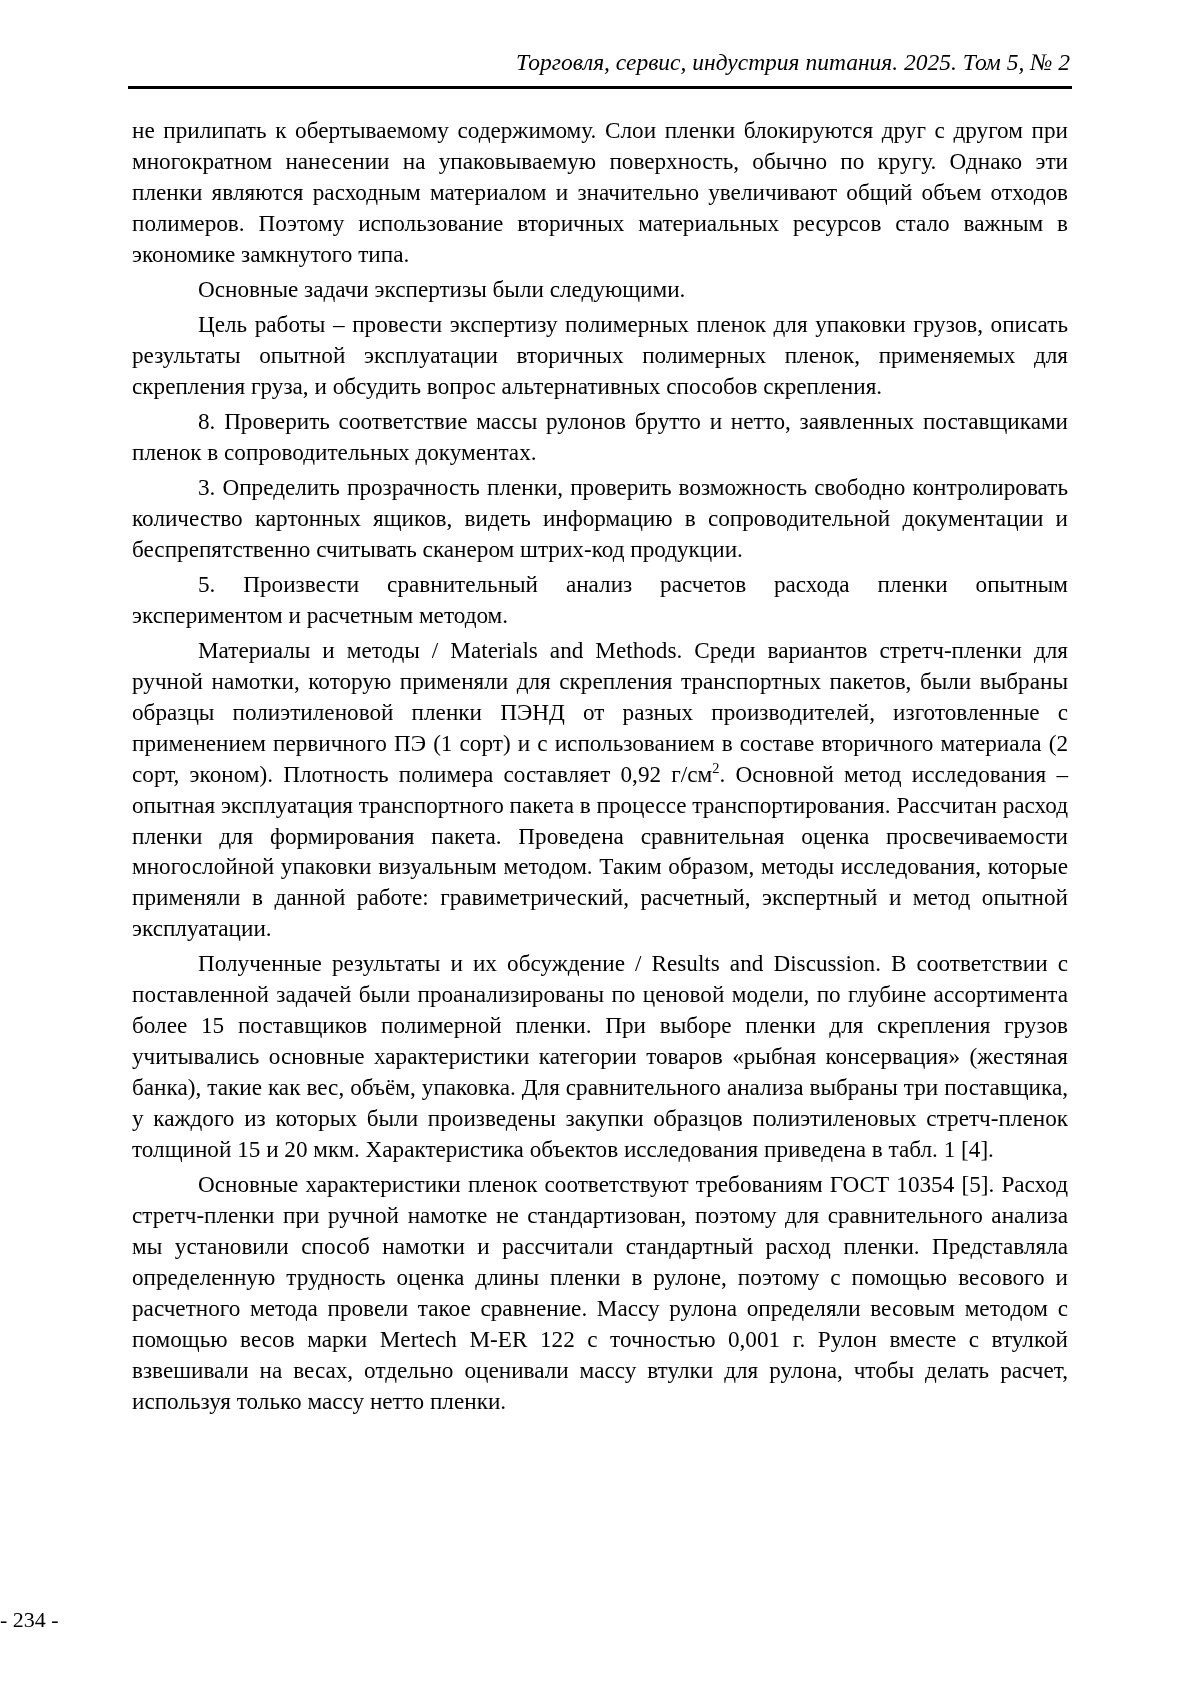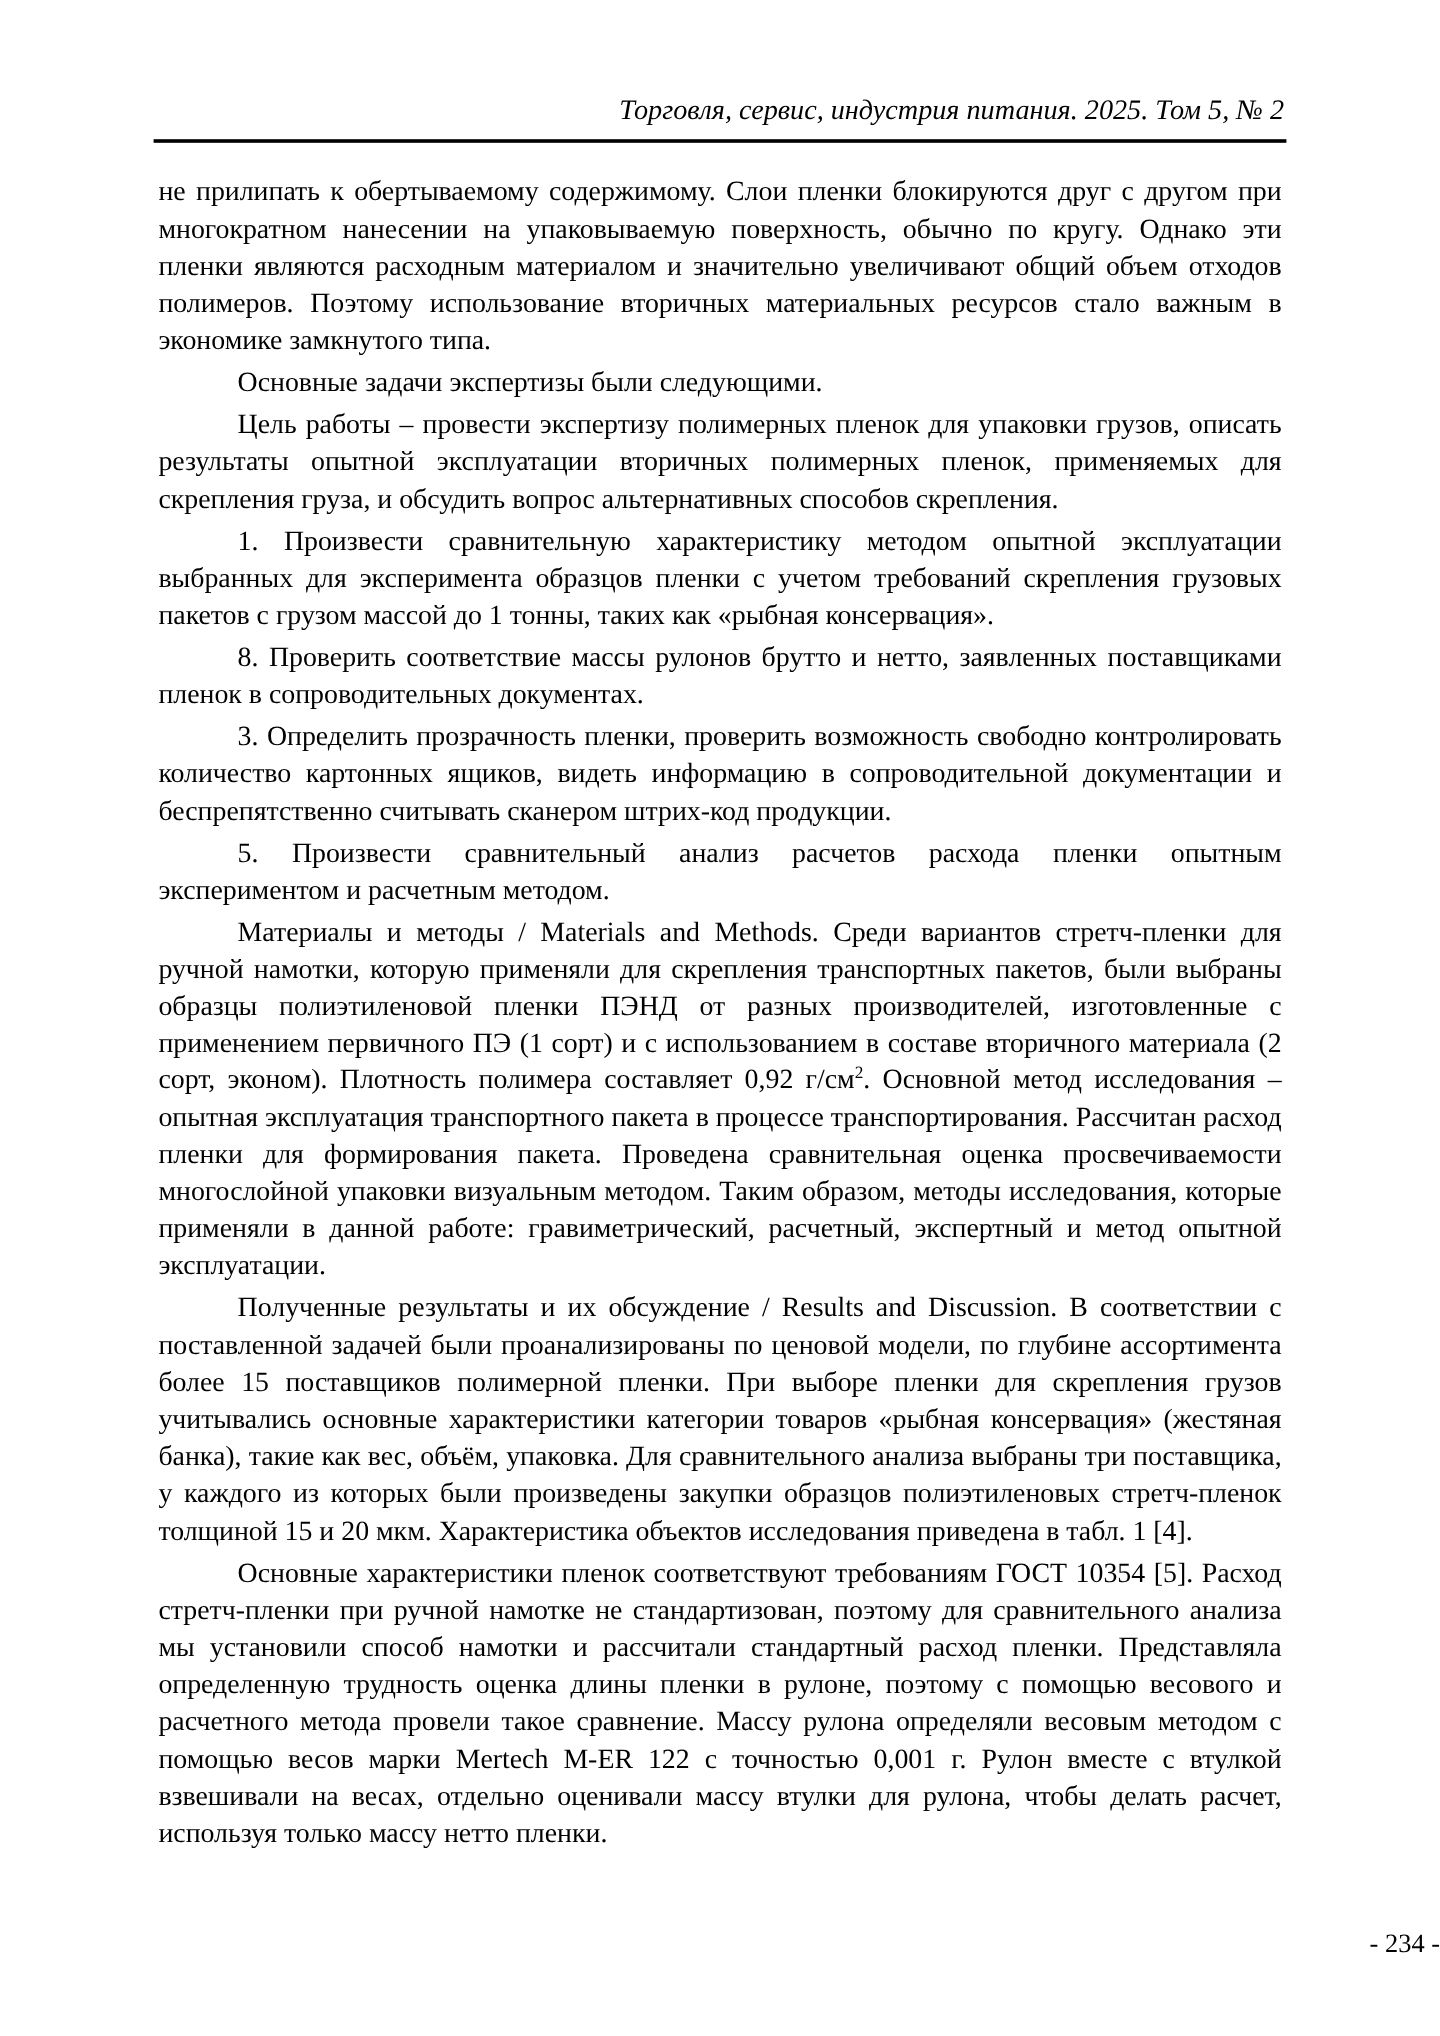--- a/index.html
+++ b/index.html
@@ -11,21 +11,21 @@
     font-family: "Liberation Serif", "DejaVu Serif", serif;
     color: #000000;
   }
   .page {
     width: 1200px;
     height: 1697px;
     box-sizing: border-box;
     position: relative;
     margin: 0 auto;
     background: #ffffff;
-    padding: 78px 128px 0 128px;
+    padding: 48px 128px 0 128px;
   }
   .header {
     text-align: right;
     font-style: italic;
     font-size: 23.5px;
     line-height: 1.2;
     padding-right: 2px;
     padding-bottom: 6px;
   }
   .header-rule {
@@ -53,21 +53,21 @@
   sup {
     font-size: 0.62em;
     vertical-align: super;
     line-height: 0;
   }
   .footer {
     position: absolute;
     left: 0;
     right: 0;
     bottom: 64px;
-    text-align: right;
+    text-align: left;
     font-size: 22px;
   }
 </style>
 </head>
 <body>
 
 <div class="page">
 
   <div class="header">
     <span>Торговля, сервис, индустрия питания. 2025. Том 5, № 2</span>
@@ -75,21 +75,20 @@
   <div class="header-rule"></div>
 
   <div class="body-text">
 
     <p class="noindent">не прилипать к обертываемому содержимому. Слои пленки блокируются друг с другом при многократном нанесении на упаковываемую поверхность, обычно по кругу. Однако эти пленки являются расходным материалом и значительно увеличивают общий объем отходов полимеров. Поэтому использование вторичных материальных ресурсов стало важным в экономике замкнутого типа.</p>
 
     <p>Основные задачи экспертизы были следующими.</p>
 
     <p>Цель работы – провести экспертизу полимерных пленок для упаковки грузов, описать результаты опытной эксплуатации вторичных полимерных пленок, применяемых для скрепления груза, и обсудить вопрос альтернативных способов скрепления.</p>
 
-    <p>1. Произвести сравнительную характеристику методом опытной эксплуатации выбранных для эксперимента образцов пленки с учетом требований скрепления грузовых пакетов с грузом массой до 1 тонны, таких как «рыбная консервация».</p>
 
     <p>8. Проверить соответствие массы рулонов брутто и нетто, заявленных поставщиками пленок в сопроводительных документах.</p>
 
     <p>3. Определить прозрачность пленки, проверить возможность свободно контролировать количество картонных ящиков, видеть информацию в сопроводительной документации и беспрепятственно считывать сканером штрих-код продукции.</p>
 
 
     <p>5. Произвести сравнительный анализ расчетов расхода пленки опытным экспериментом и расчетным методом.</p>
 
     <p><span class="bold">Материалы и методы / Materials and Methods.</span><span> Среди вариантов стретч-пленки для ручной намотки, которую применяли для скрепления транспортных пакетов, были выбраны образцы полиэтиленовой пленки ПЭНД от разных производителей, изготовленные с применением первичного ПЭ (1 сорт) и с использованием в составе вторичного материала (2 сорт, эконом). Плотность полимера составляет 0,92 г/см</span><sup>2</sup><span>. Основной метод исследования – опытная эксплуатация транспортного пакета в процессе транспортирования. Рассчитан расход пленки для формирования пакета. Проведена сравнительная оценка просвечиваемости многослойной упаковки визуальным методом. Таким образом, методы исследования, которые применяли в данной работе: гравиметрический, расчетный, экспертный и метод опытной эксплуатации.</span></p>
 

